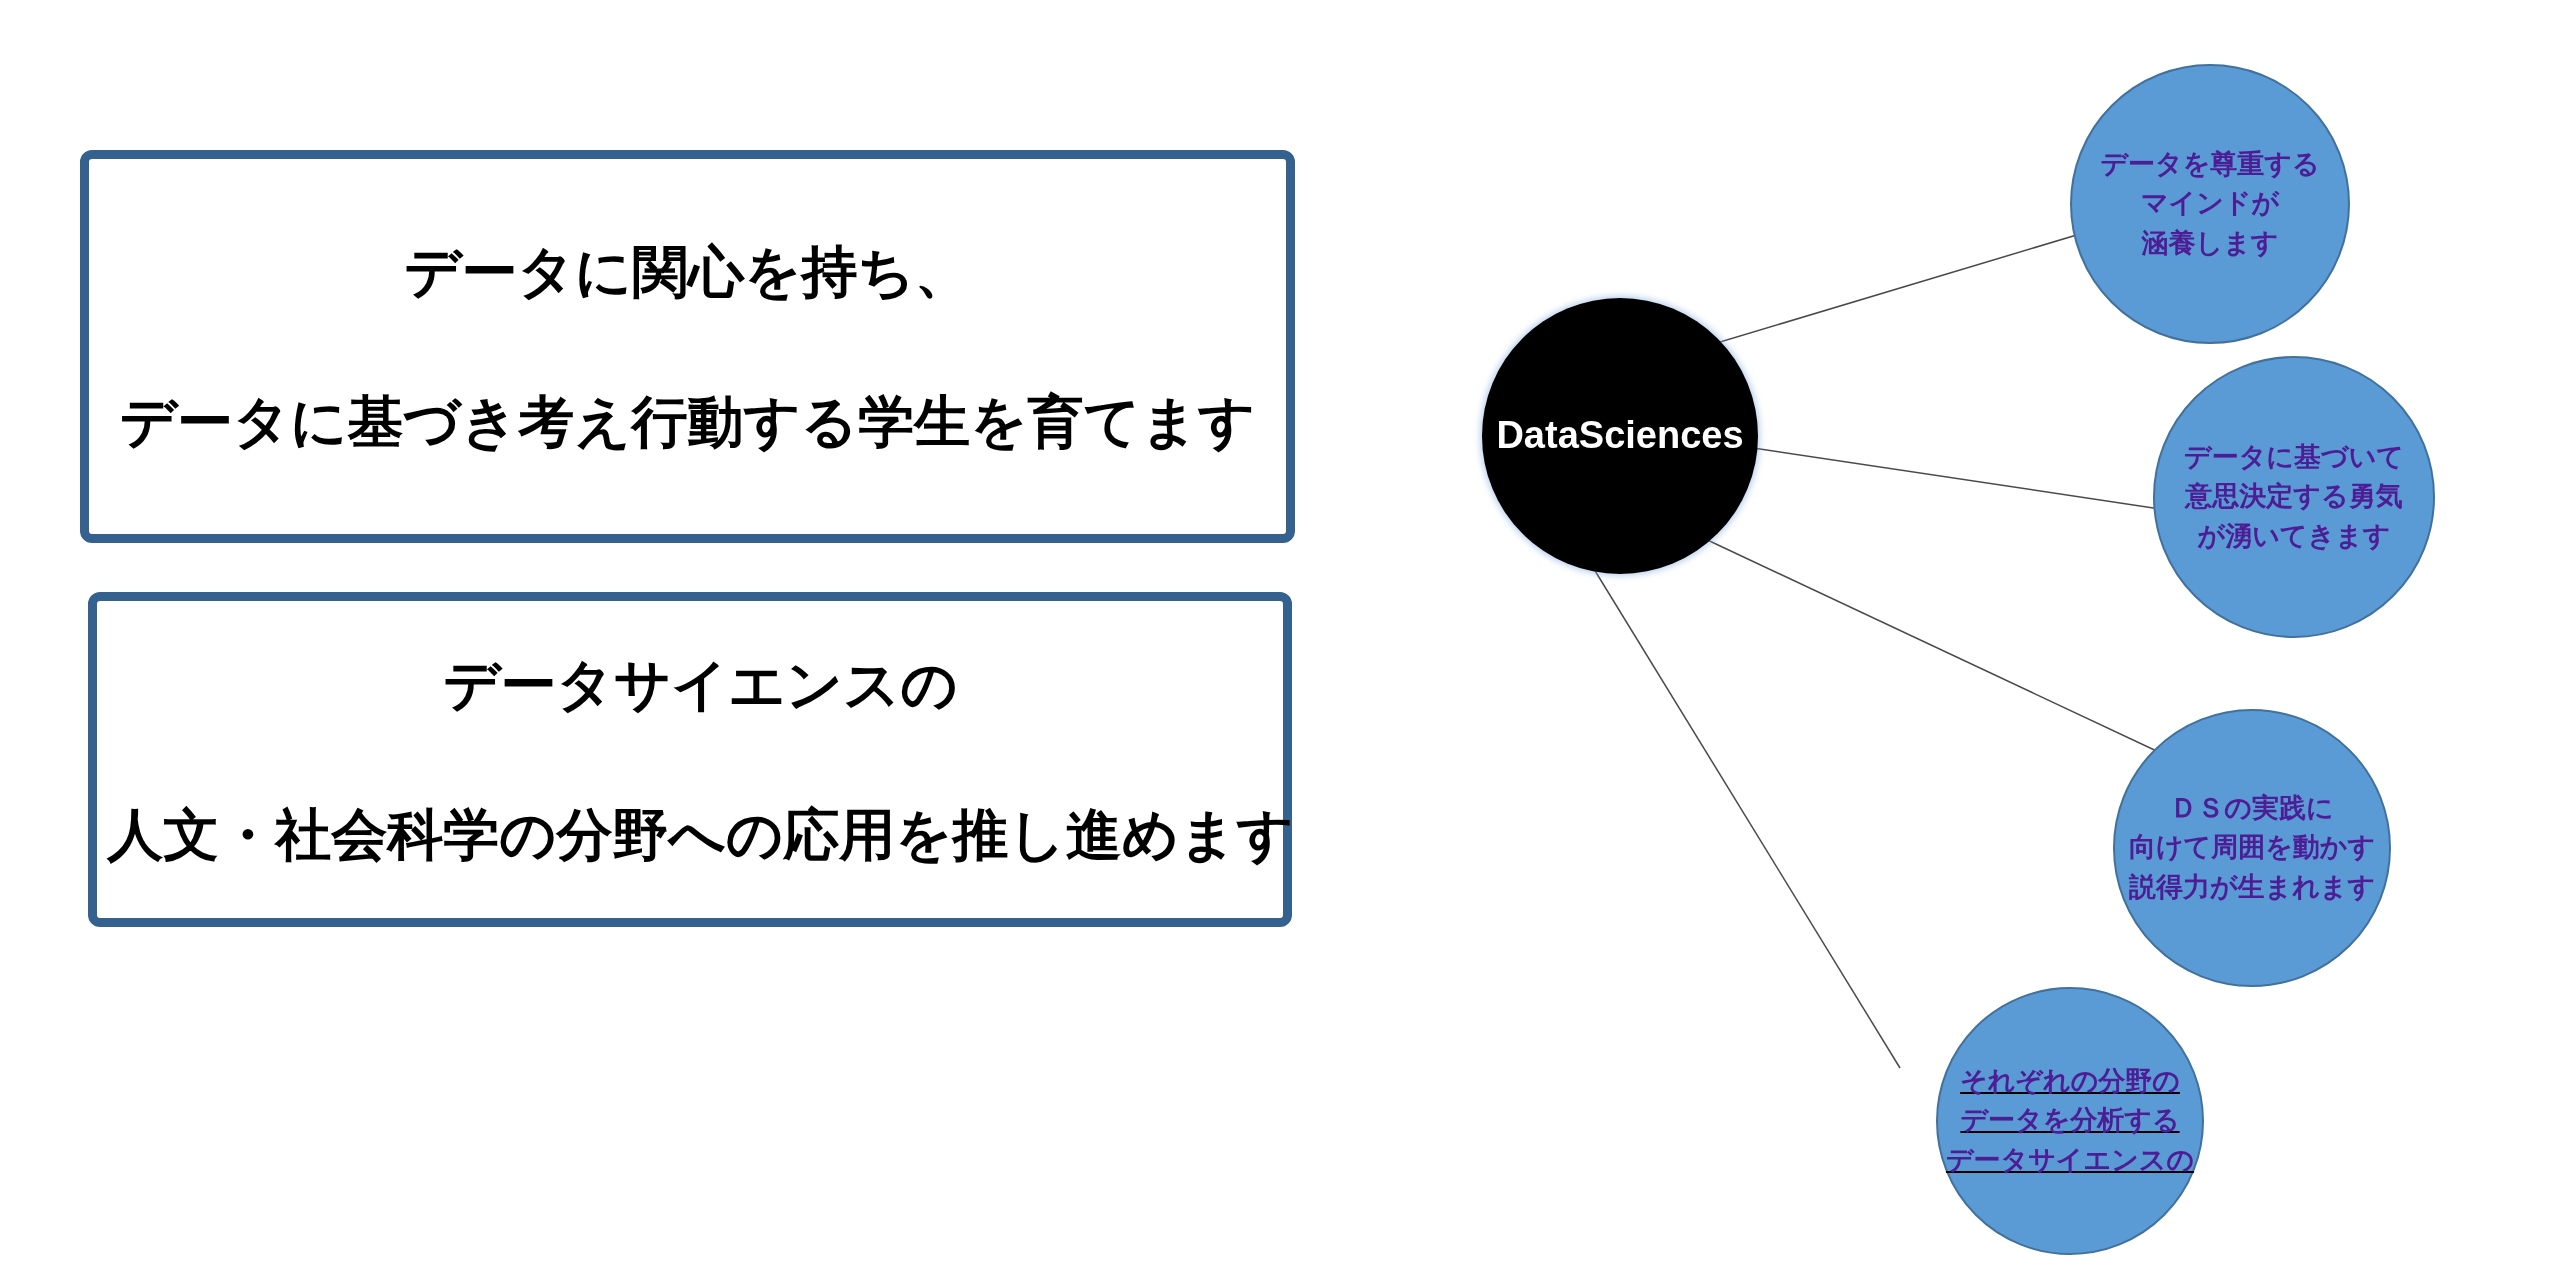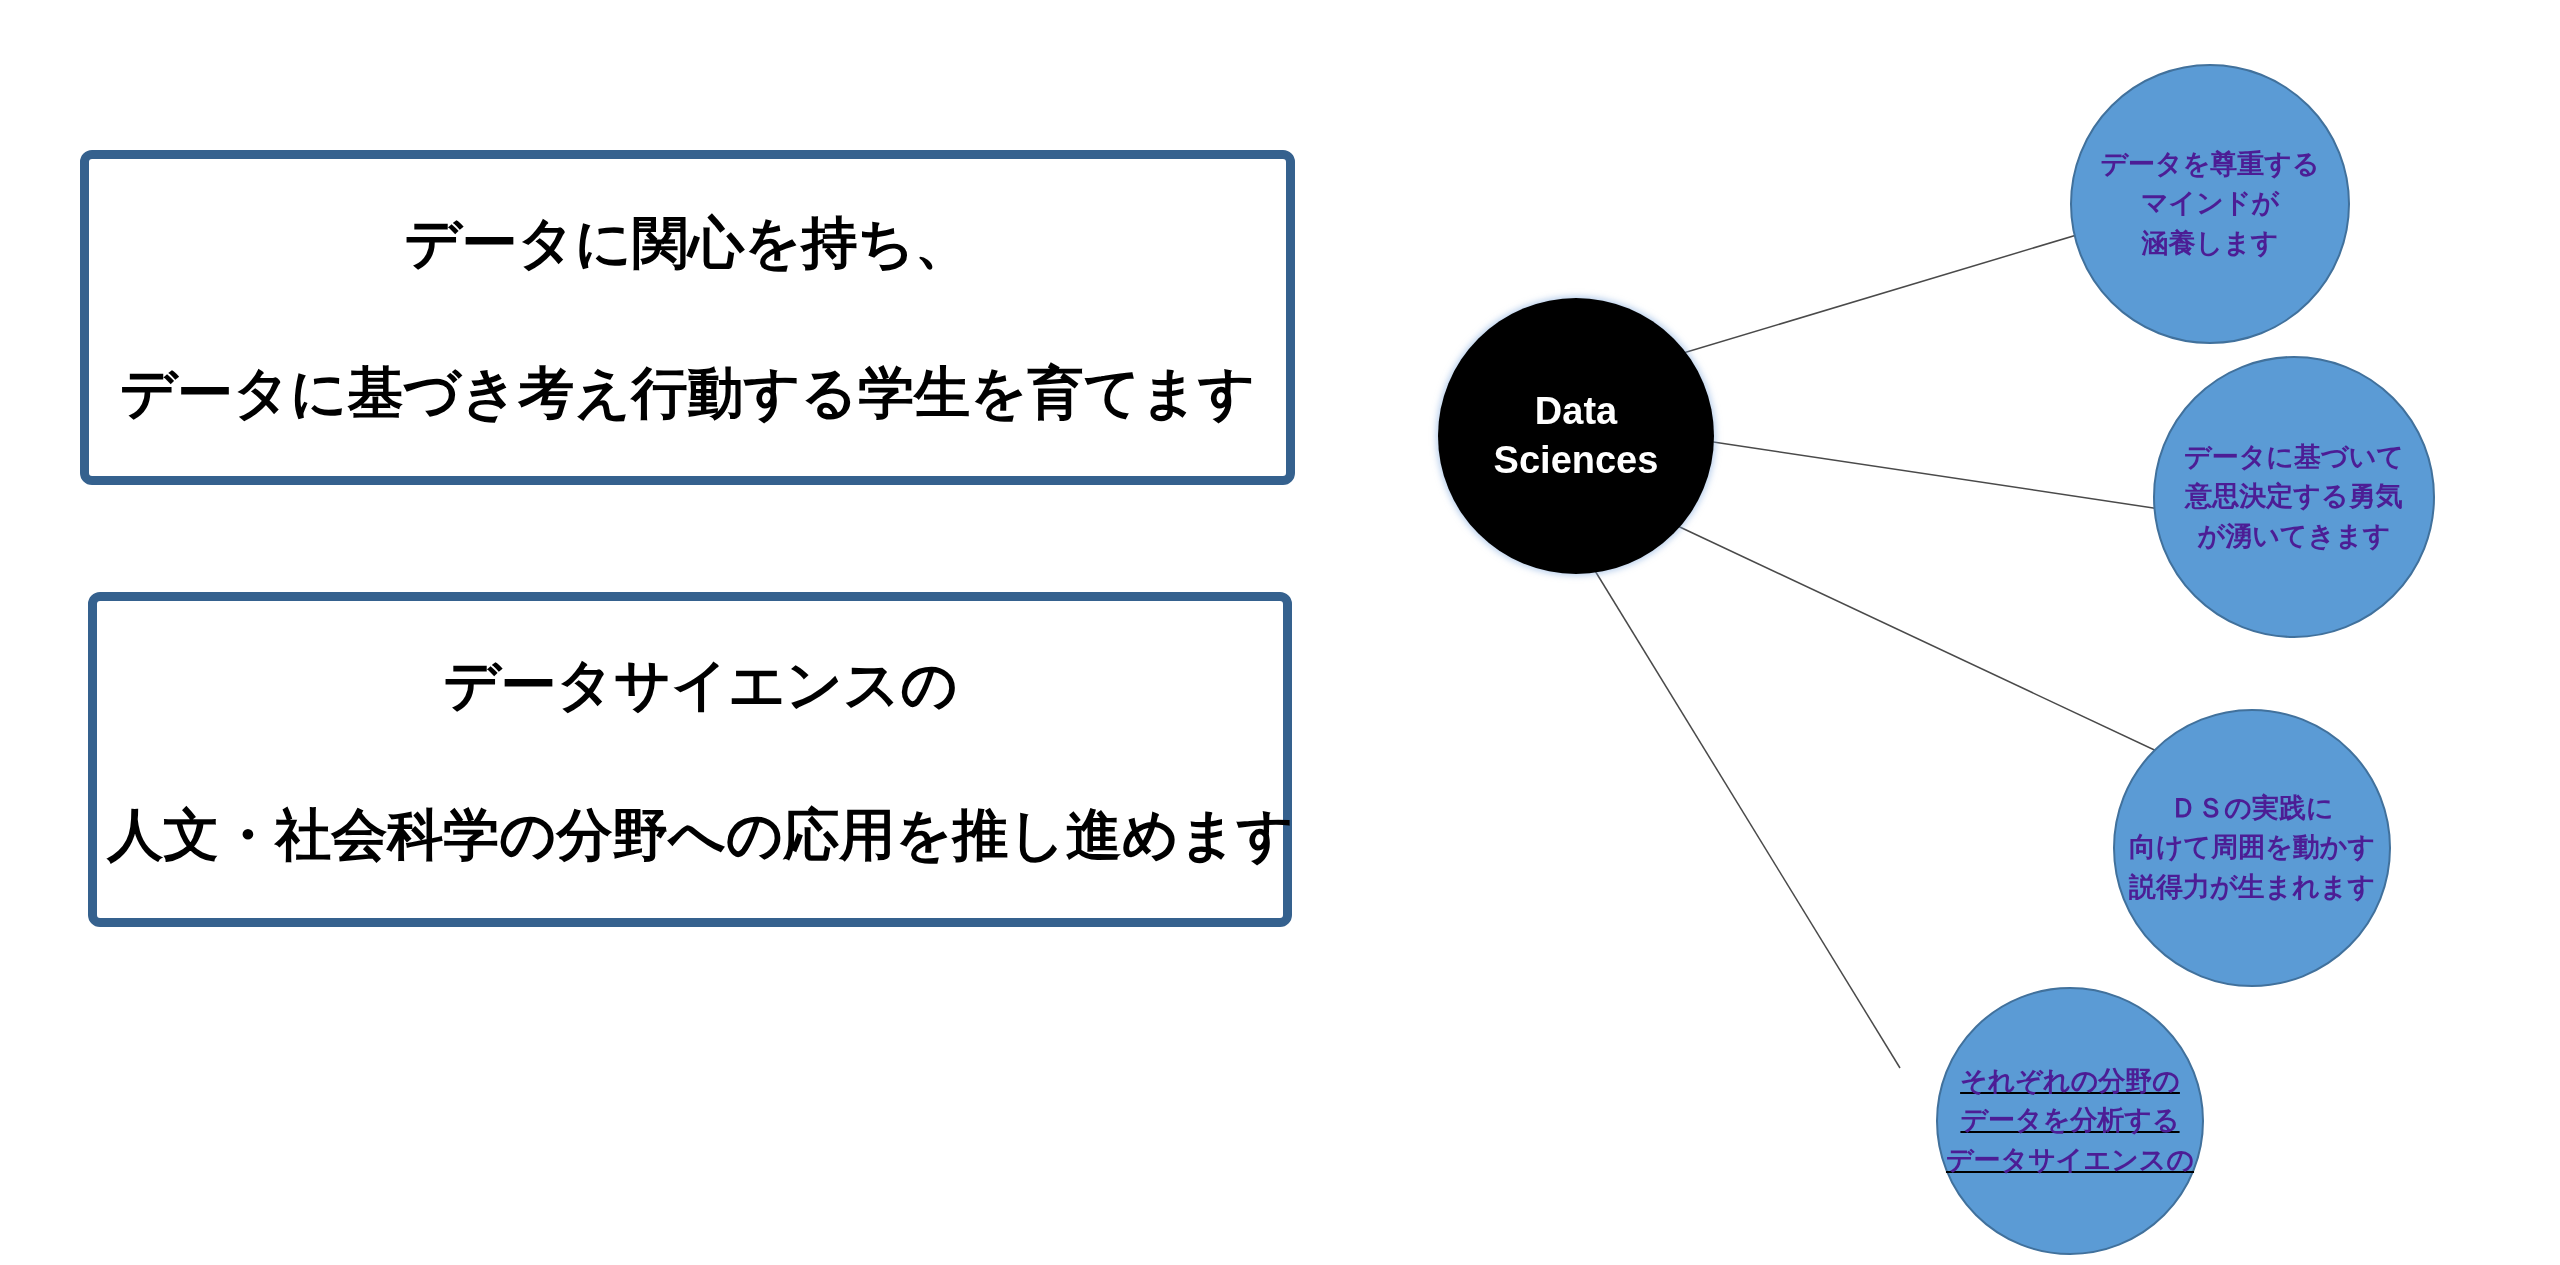--- a/index.html
+++ b/index.html
@@ -19,47 +19,47 @@
     background: #ffffff;
     border: 9px solid #35618E;
     border-radius: 12px;
     display: flex;
     flex-direction: column;
     align-items: center;
     justify-content: center;
     gap: 88px;
     text-align: center;
   }
-  .box-1 { left: 80px;  top: 150px; width: 1215px; height: 335px; }
+  .box-1 { left: 80px;  top: 150px; width: 1215px; height: 393px; }
   .box-2 { left: 88px;  top: 592px; width: 1204px; height: 335px; padding-left: 21px; }
   .statement-line {
     font-size: 56px;
     font-weight: bold;
     color: #000000;
     line-height: 1.1;
     white-space: nowrap;
   }
 
   
   .connectors {
     position: absolute;
     left: 0; top: 0;
     width: 2560px; height: 1265px;
   }
 
   
   .hub-circle {
     position: absolute;
-    left: 1438px; top: 298px;
+    left: 1482px; top: 298px;
     width: 276px; height: 276px;
     border-radius: 50%;
     background: #000000;
     box-shadow: 0 0 6px 2px rgba(130,170,220,0.55);
     display: flex;
-    flex-direction: column;
+    flex-direction: row;
     align-items: center;
     justify-content: center;
     text-align: center;
   }
   .hub-line {
     color: #ffffff;
     font-size: 38px;
     font-weight: bold;
     line-height: 1.3;
   }

